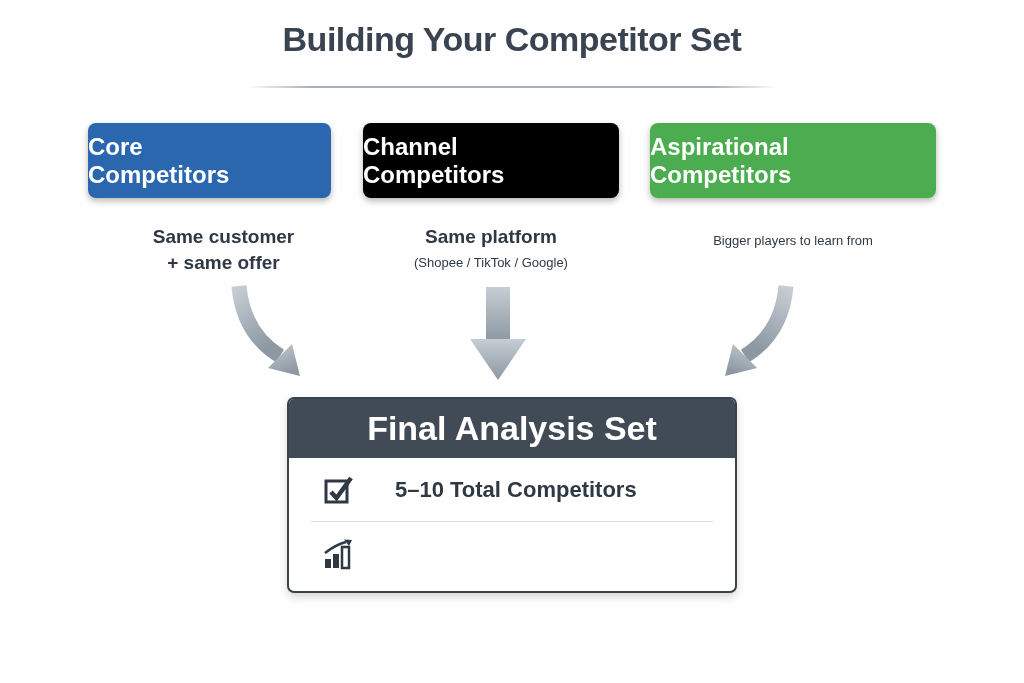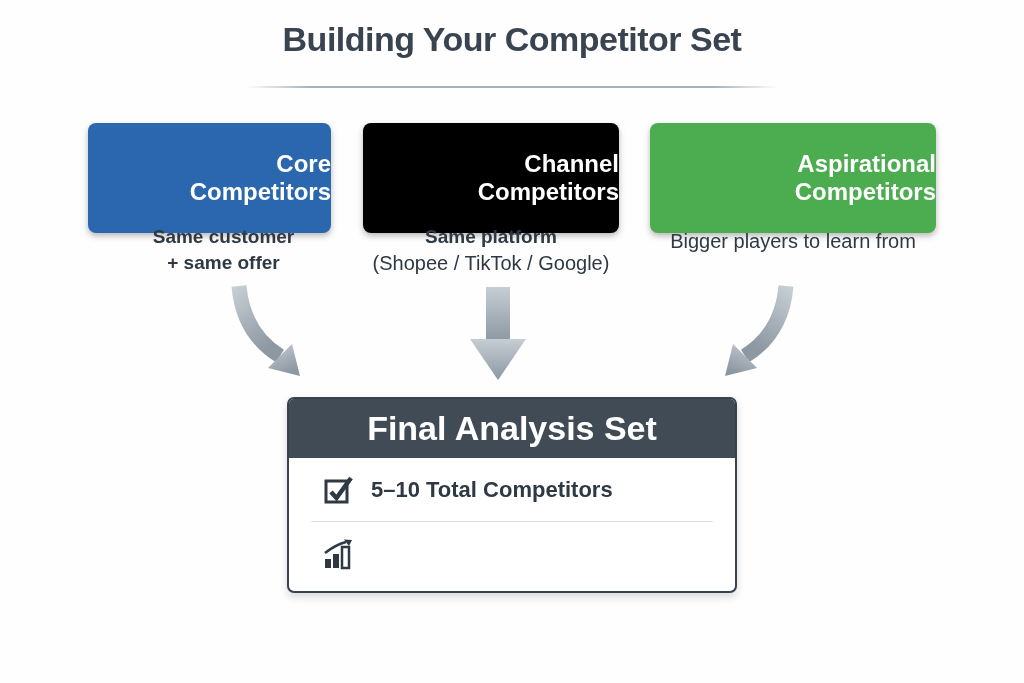--- a/index.html
+++ b/index.html
@@ -19,41 +19,41 @@
     font-size: 34px; font-weight: 700; color: #3a4450;
     letter-spacing: -0.5px;
   }
   .title-rule {
     position: absolute; left: 247px; top: 86px; width: 530px; height: 2px;
     background: linear-gradient(90deg, rgba(150,163,173,0) 0%, rgba(150,163,173,0.85) 12%, rgba(150,163,173,0.85) 88%, rgba(150,163,173,0) 100%);
   }
 
   
   .col-box {
-    position: absolute; top: 123px; height: 110px;
+    position: absolute; top: 123px; height: 75px;
     border-radius: 8px;
-    display: flex; flex-direction: column; justify-content: center; align-items: flex-end;
+    display: flex; flex-direction: column; justify-content: center; align-items: flex-start;
     color: #ffffff; font-weight: 700; font-size: 24px; line-height: 28px;
     text-align: center;
     box-shadow: 0 3px 6px rgba(0,0,0,0.28);
   }
   .col-box.blue   { left: 88px;  width: 243px; background: #2b67ae; }
   .col-box.orange { left: 363px; width: 256px; background: #000000; }
   .col-box.green  { left: 650px; width: 286px; background: #4bad4f; }
 
   
   .col-desc {
     position: absolute; top: 224px; text-align: center;
     color: #2f3944; font-size: 19px; line-height: 26px;
   }
   .col-desc.d1 { left: 102px;  width: 243px; }
   .col-desc.d2 { left: 363px; width: 256px; }
   .col-desc.d3 { left: 650px; width: 286px; top: 228px; }
   .desc-bold { font-weight: 700; display: block; }
-  .desc-reg  { font-weight: 400; display: block; font-size: 20px; }
+  .desc-reg  { font-weight: 400; display: block; font-size: 13px; }
 
   
   .arrow { position: absolute; width: 100px; height: 100px; }
   .arrow.left   { left: 225px; top: 283px; }
   .arrow.middle { left: 468px; top: 285px; width: 60px; }
   .arrow.right  { left: 700px; top: 283px; }
 
   
   .final-card {
     position: absolute; left: 287px; top: 397px; width: 450px; height: 196px;
@@ -65,21 +65,21 @@
   }
   .final-header {
     height: 59px; background: #414b55;
     color: #ffffff; font-size: 34px; font-weight: 700;
     display: flex; align-items: center; justify-content: center;
   }
   .final-body { background: #ffffff; }
   .final-row {
     height: 63px; display: flex; align-items: center;
     padding-left: 34px;
-    color: #2f3944; font-size: 22px; font-weight: 700;
+    color: #2f3944; font-size: 22px; font-weight: 700; gap: 24px;
   }
   .final-row .row-icon { width: 32px; height: 32px; margin-right: 16px; flex: 0 0 auto; }
   .row-divider {
     height: 1px; background: #d9dee2; margin: 0 22px;
   }
 </style>
 </head>
 <body>
 
 <div class="canvas">

